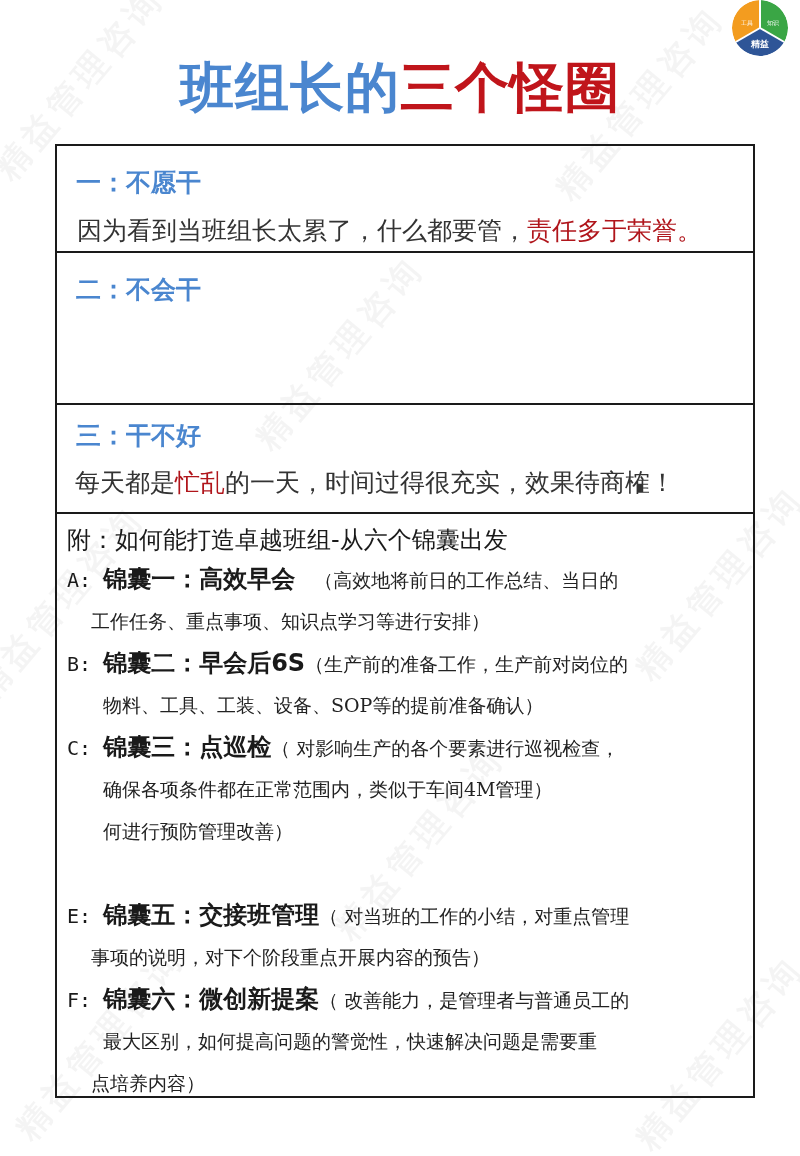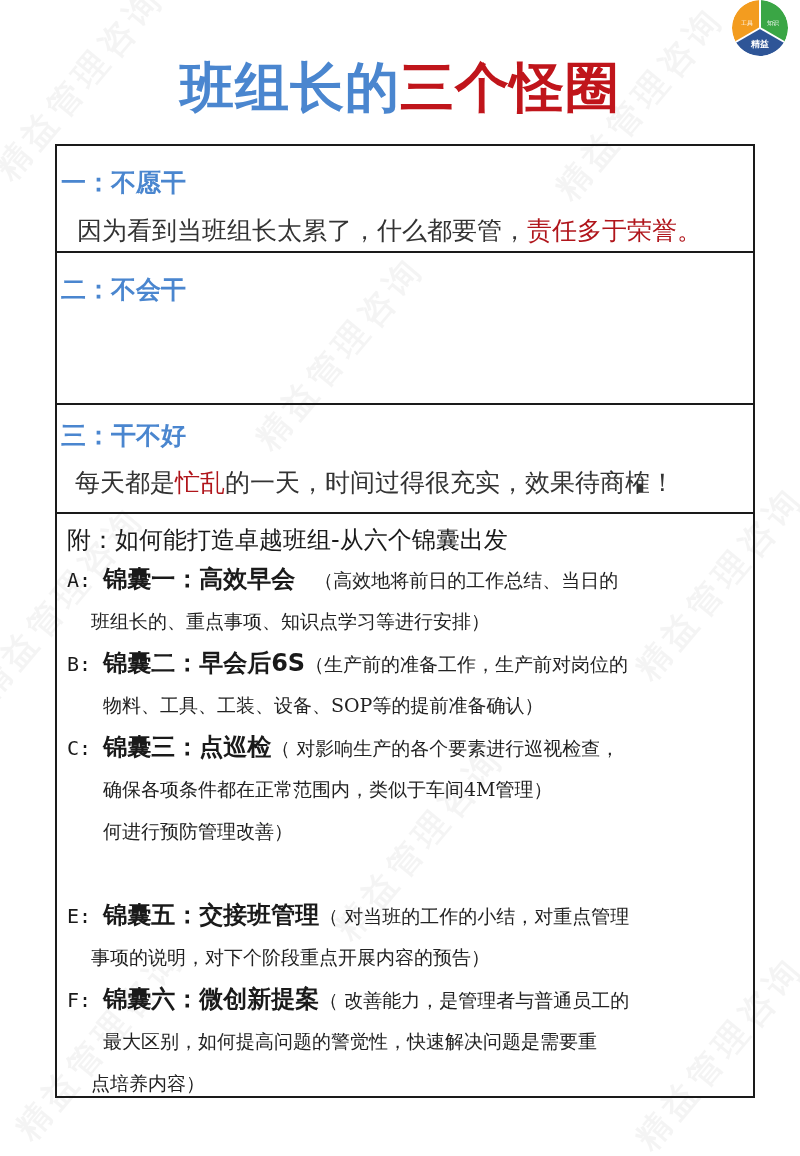--- a/index.html
+++ b/index.html
@@ -32,21 +32,21 @@
     position: absolute; left: 55px; top: 144px; width: 696px; height: 950px;
     border: 2px solid #1a1a1a; z-index: 2; background: transparent;
   }
   .sec { position: absolute; left: 0; right: 0; box-sizing: border-box; }
   .sec + .sec, .divider { border-top: 2px solid #1a1a1a; }
   .s1 { top: 0; height: 105px; }
   .s2 { top: 105px; height: 131px; }
   .s3 { top: 257px; height: 109px; }
   .s4 { top: 366px; height: 584px; }
   .head {
-    position: absolute; left: 4px; font-size: 25px; font-weight: bold; color: #4a86cf;
+    position: absolute; left: 19px; font-size: 25px; font-weight: bold; color: #4a86cf;
   }
   .body {
     position: absolute; font-size: 25px; color: #333333; line-height: 50px;
   }
   .red { color: #b0151b; }
   .s1 .head { top: 20px; }
   .s1 .body { top: 60px; left: 20px; }
   .s2 .head { top: 20px; }
   .s2 .body { top: 59px; left: 10px; right: 10px; }
   .s3 .head { top: 14px; }
@@ -120,21 +120,21 @@
     <div class="body">
       <span>每天都是</span><span class="red">忙乱</span><span>的一天，时间过得很充实，效果待商榷！</span>
     </div>
   </div>
 
   <div class="sec s4">
     <div class="app-title">附：如何能打造卓越班组-从六个锦囊出发</div>
 
     <div class="item i1">
       <div class="line1"><span class="letter">A: </span><span class="name">锦囊一：高效早会</span><span class="desc">　（高效地将前日的工作总结、当日的</span></div>
-      <div class="cont" style="padding-left:24px">班组长的、重点事项、知识点学习等进行安排）</div>
+      <div class="cont" style="padding-left:24px">工作任务、重点事项、知识点学习等进行安排）</div>
     </div>
 
     <div class="item i2">
       <div class="line1"><span class="letter">B: </span><span class="name">锦囊二：早会后6S</span><span class="desc">（生产前的准备工作，生产前对岗位的</span></div>
       <div class="cont">物料、工具、工装、设备、SOP等的提前准备确认）</div>
     </div>
 
     <div class="item i3">
       <div class="line1"><span class="letter">C: </span><span class="name">锦囊三：点巡检</span><span class="desc">（ 对影响生产的各个要素进行巡视检查，</span></div>
       <div class="cont">确保各项条件都在正常范围内，类似于车间4M管理）</div>

